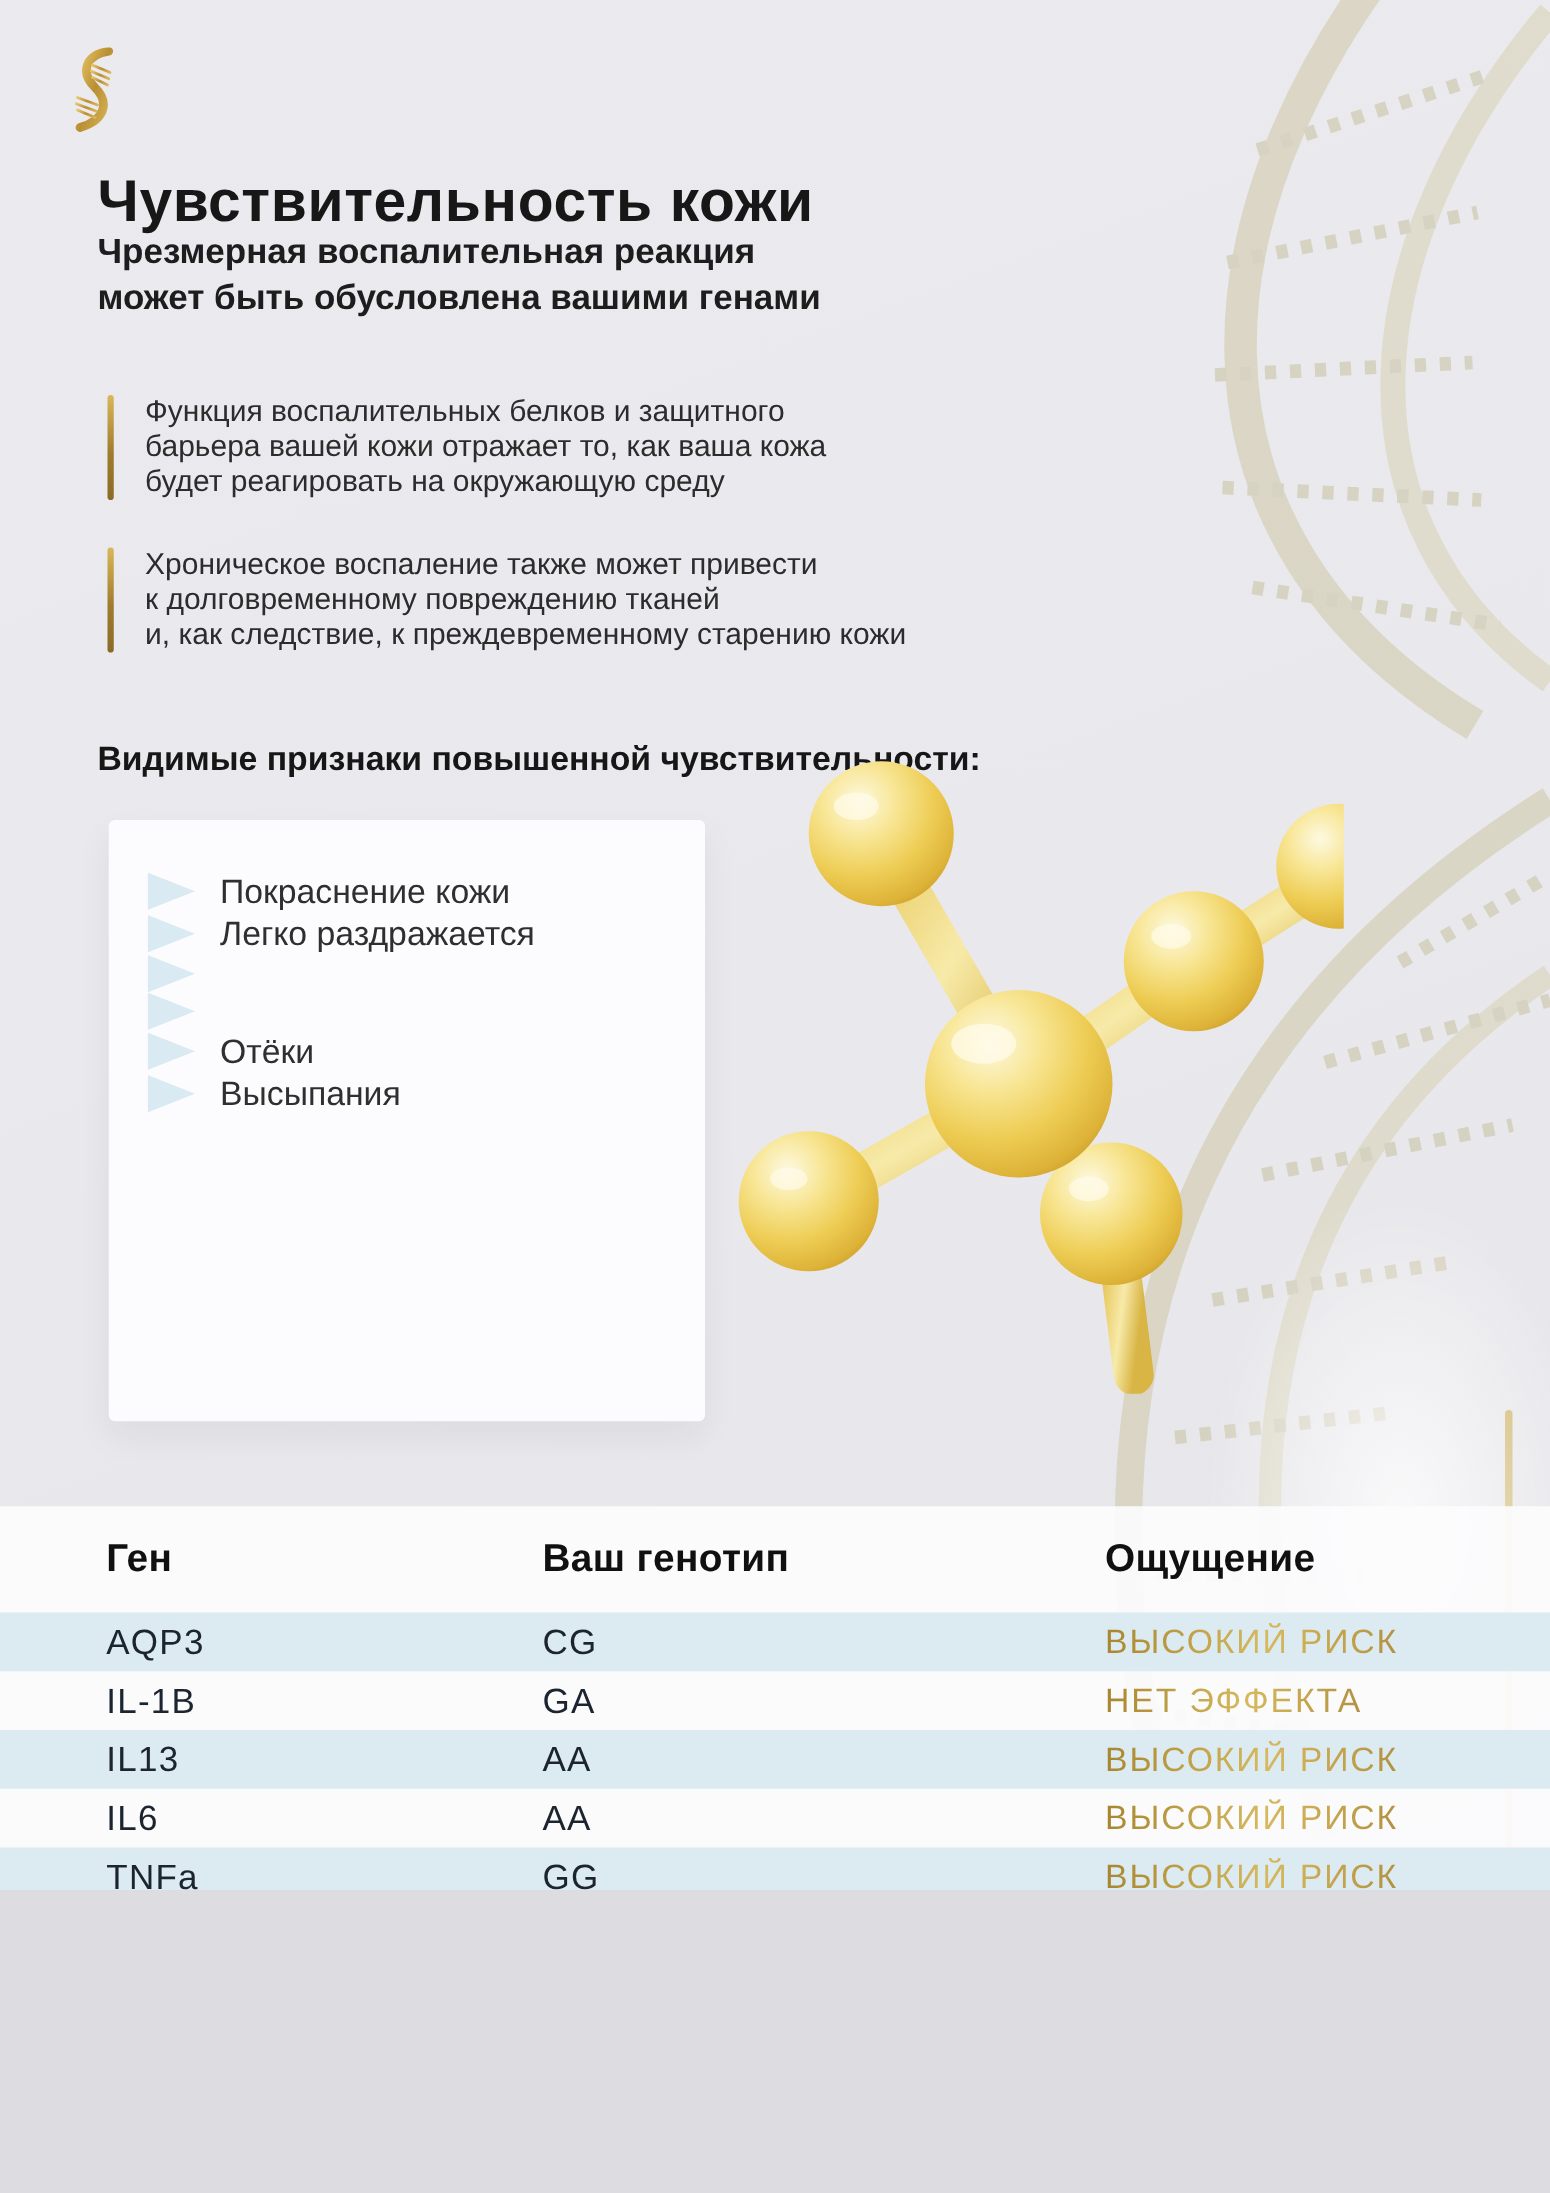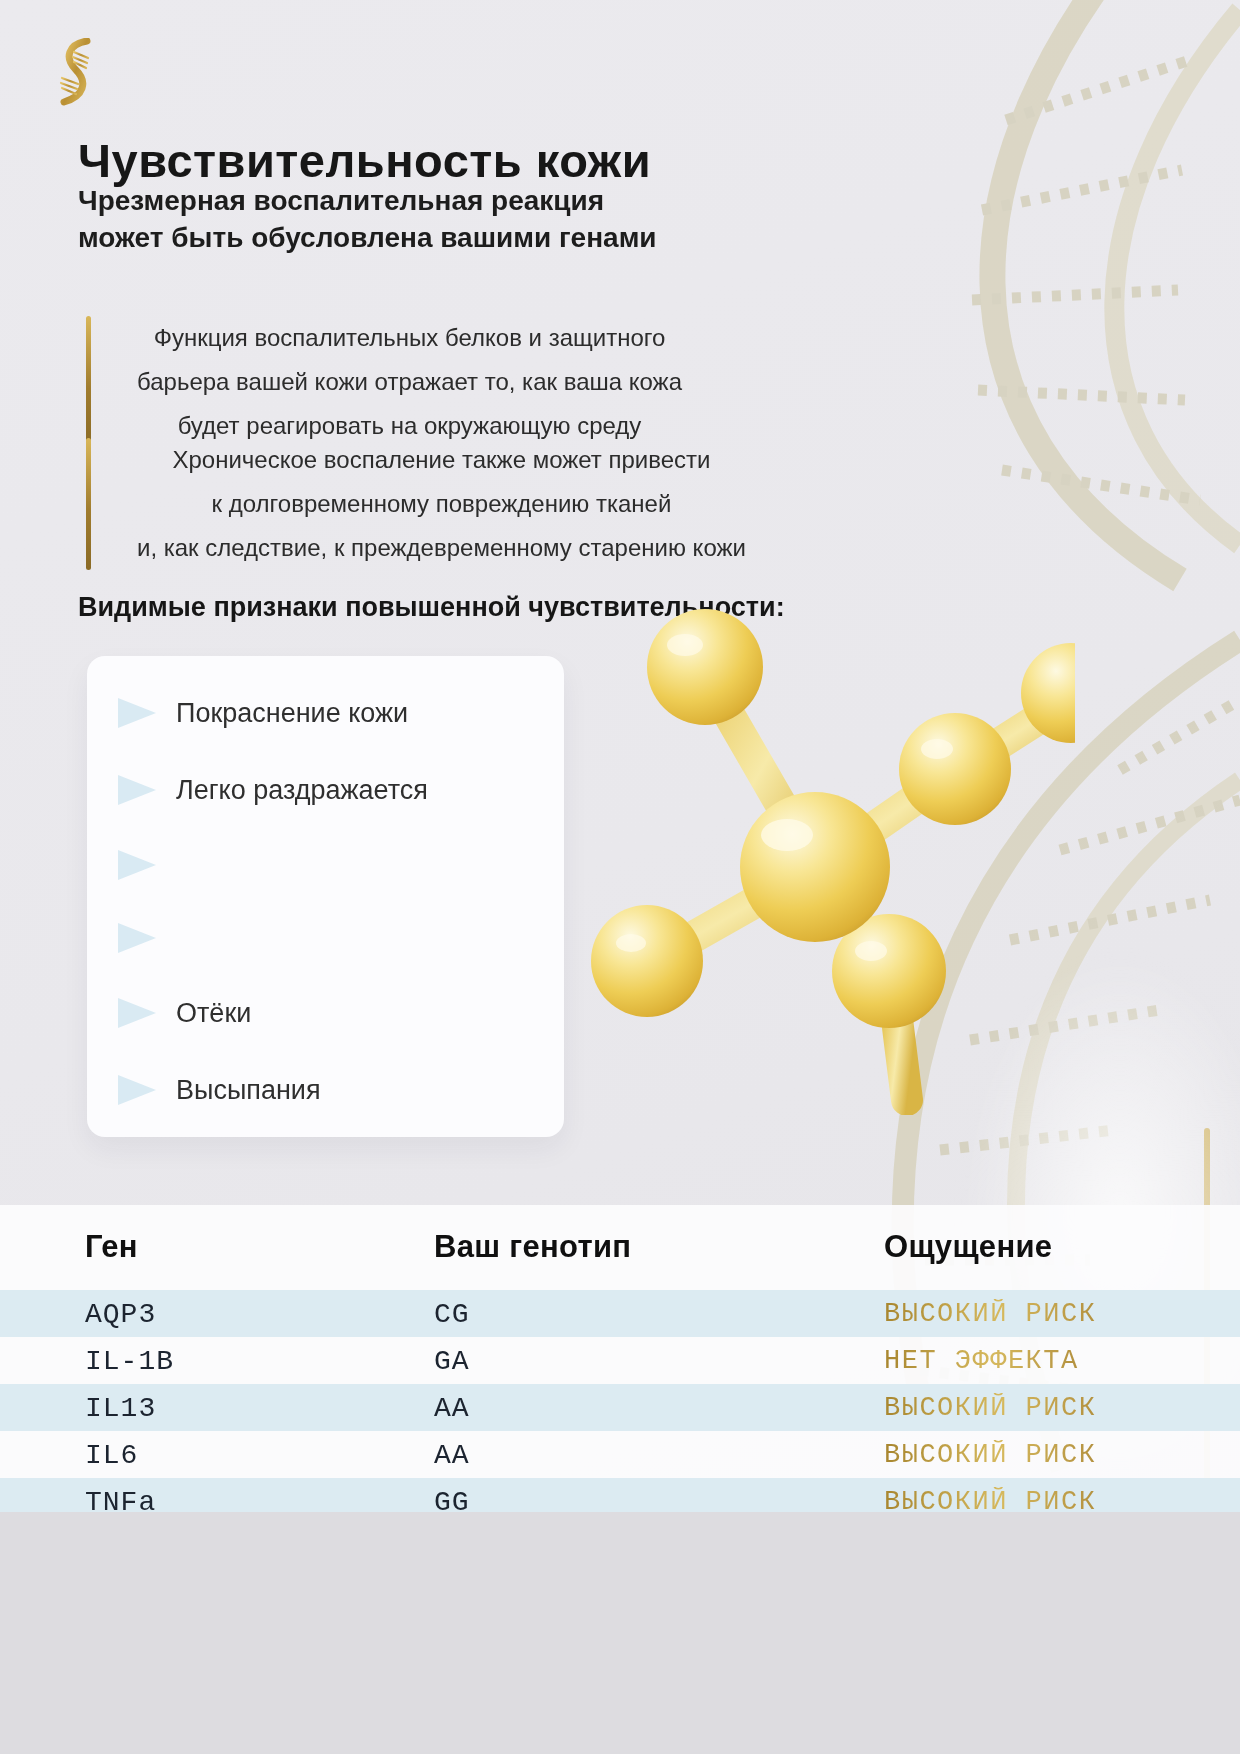--- a/index.html
+++ b/index.html
@@ -35,55 +35,55 @@
     position:absolute;left:78px;top:182px;width:760px;
     font-size:28px;line-height:37px;font-weight:bold;color:#1d1d1d;white-space:pre-line;
   }
   
   .intro-item{position:absolute;left:86px;display:flex;}
   .intro-item .bar{
     width:5px;border-radius:3px;flex:0 0 5px;
     background:linear-gradient(180deg,#d9b759 0%,#a07c2e 55%,#8a6a26 100%);
   }
   .intro-item .txt{
-    margin-left:46px;font-size:24px;line-height:44px;color:#2c2c2c;white-space:pre-line;text-align:center;
+    margin-left:25px;font-size:24px;line-height:28px;color:#2c2c2c;white-space:pre-line;
   }
   .p1{top:316px;}
   .p2{top:438px;}
   
   .signs-heading{
     position:absolute;left:78px;top:592px;width:860px;
     font-size:27px;font-weight:bold;color:#161616;
   }
   .signs-card{
     position:absolute;left:87px;top:656px;width:477px;height:481px;
-    background:#fcfcfe;border-radius:18px;
+    background:#fcfcfe;border-radius:5px;
     box-shadow:0 12px 28px rgba(40,40,60,.06);
     box-sizing:border-box;padding:40px 20px 0 31px;
-    display:flex;flex-direction:column;gap:43px;
+    display:flex;flex-direction:column;
   }
   .sign-item{display:flex;align-items:center;}
   .sign-item .tri{
     flex:0 0 38px;width:38px;height:30px;margin-right:20px;
     background:#d9eaf3;
     clip-path:polygon(0 0,100% 50%,0 100%);
   }
   .sign-item .lbl{font-size:27px;line-height:34px;color:#2f2f2f;white-space:pre-line;}
   
   .molecule{position:absolute;left:555px;top:555px;width:520px;height:560px;pointer-events:none;}
   
   .table-band{
     position:absolute;left:0;top:1205px;width:1240px;height:371px;
     background:rgba(252,252,253,.93);
   }
   .t-head{position:absolute;top:24px;left:0;width:100%;height:44px;padding-left:24px;}
   .t-head span{
     position:absolute;font-size:31px;font-weight:bold;color:#101010;letter-spacing:.3px;
   }
-  .t-rows{position:absolute;top:85px;left:0;width:100%;font-family:Liberation Mono, monospace;}
+  .t-rows{position:absolute;top:85px;left:0;width:100%;}
   .t-row{position:relative;width:100%;height:47px;}
   .t-row:nth-child(odd){background:#dcebf2;}
   .t-row span{position:absolute;top:50%;transform:translateY(-50%);}
   .c-gene{left:85px;font-size:28px;font-weight:300;letter-spacing:1px;color:#1c2430;}
   .c-geno{left:434px;font-size:28px;font-weight:300;letter-spacing:1px;color:#1c2430;}
   .c-res{
     left:884px;font-size:27px;font-weight:400;letter-spacing:1.5px;
     background:linear-gradient(90deg,#a8862f 0%,#d6b95e 55%,#b3913f 100%);
     -webkit-background-clip:text;background-clip:text;
     -webkit-text-fill-color:transparent;color:#b3913f;

